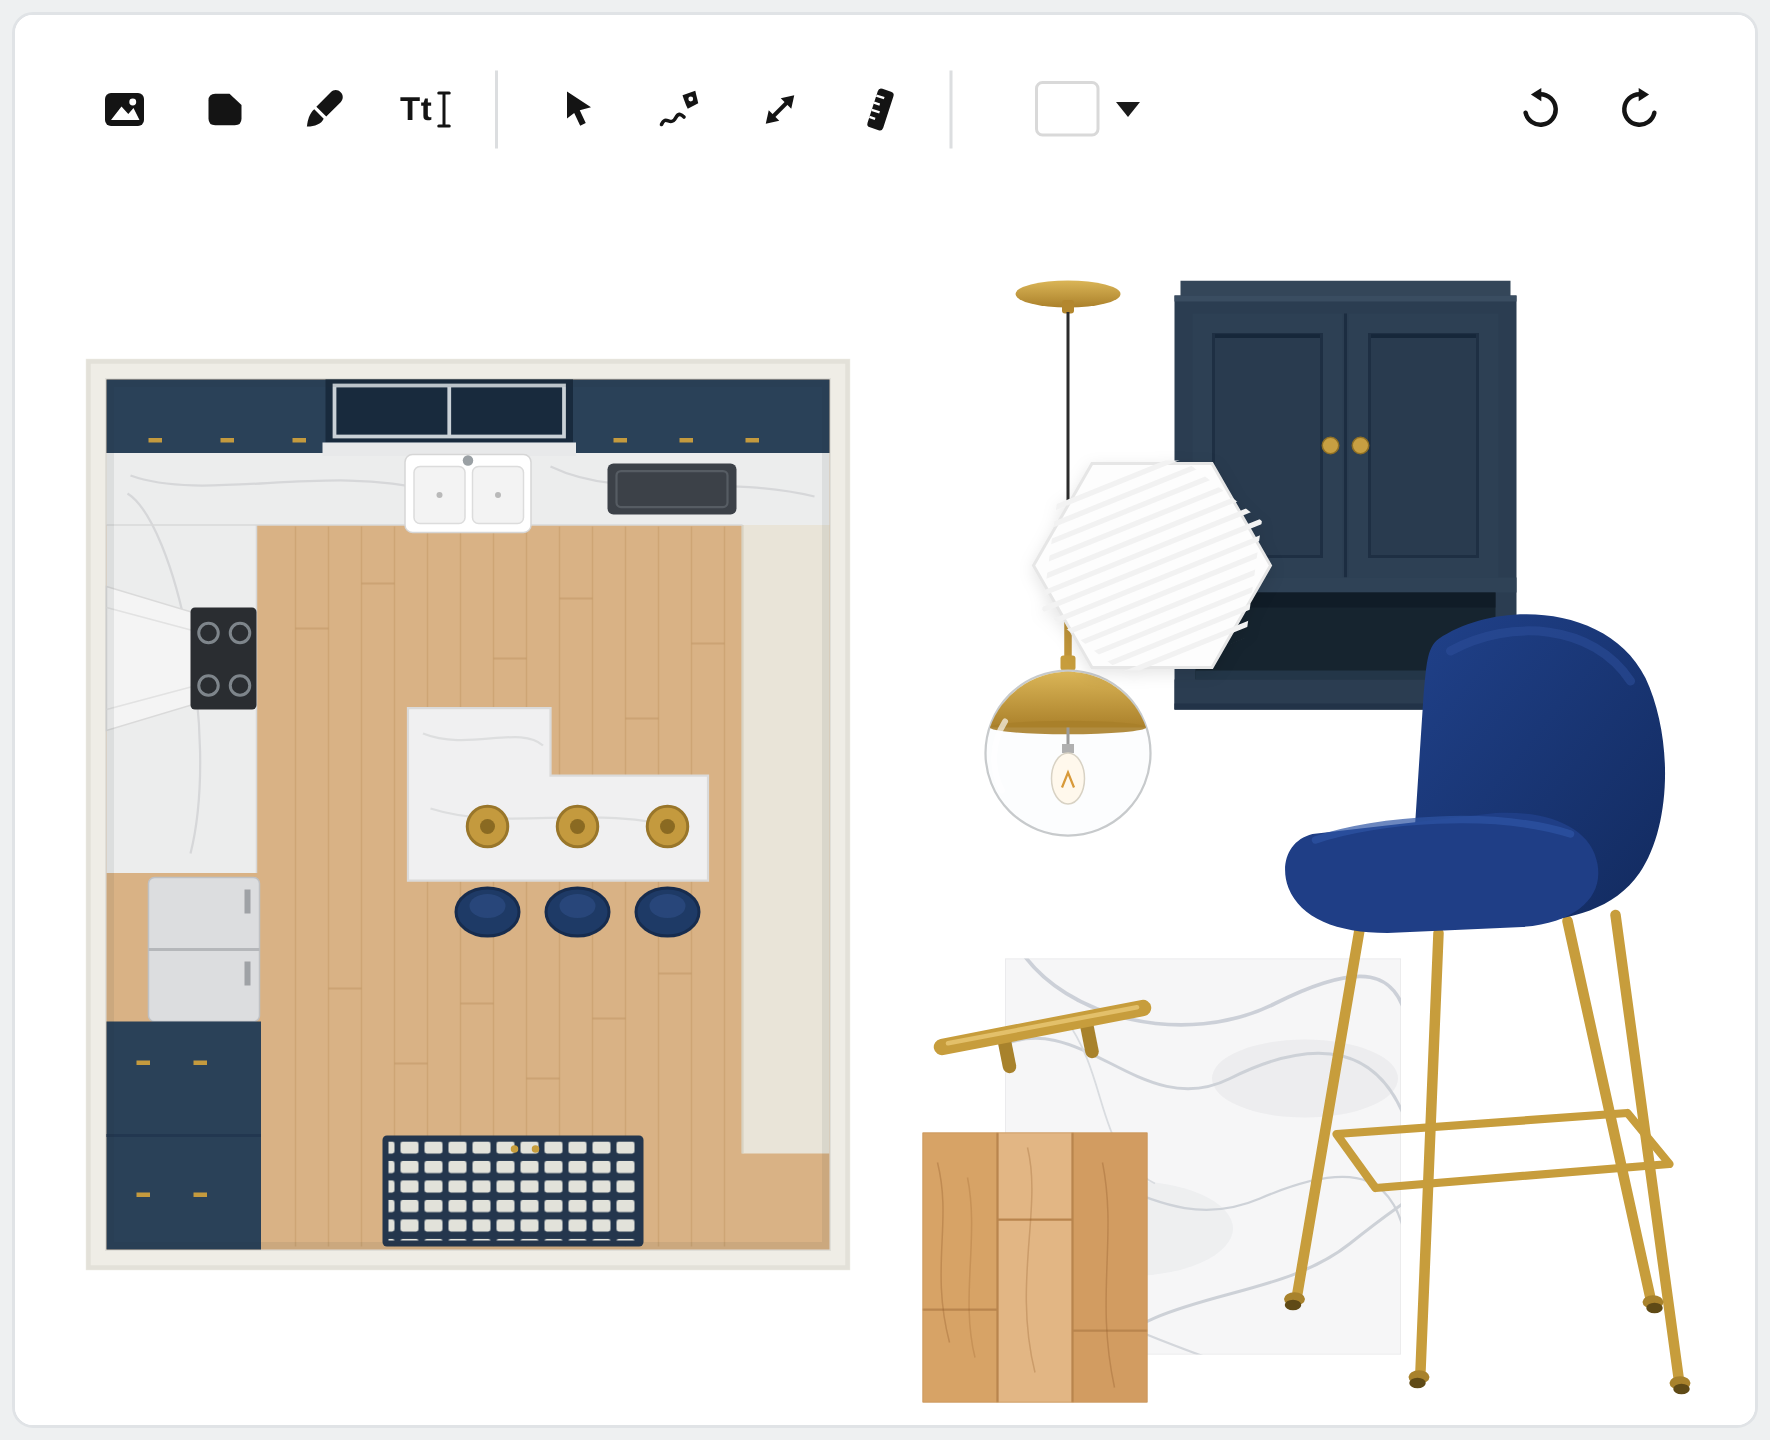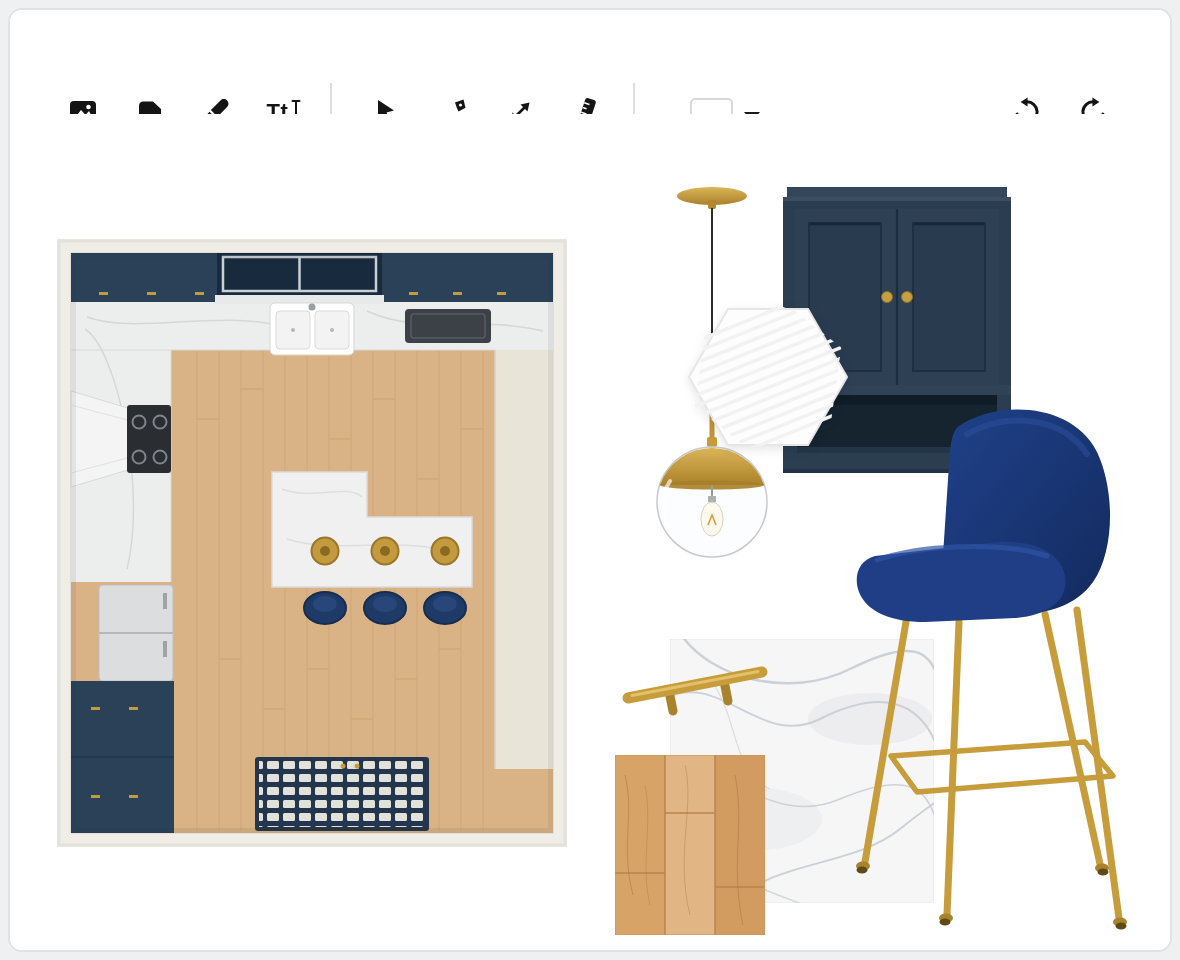--- a/index.html
+++ b/index.html
@@ -8,21 +8,21 @@
     background:#eef0f1; font-family:"Liberation Sans", sans-serif;
   }
   .window {
     position:absolute; inset:8px; background:#fff;
     border:2px solid #e0e3e6; border-radius:14px; overflow:hidden;
     box-sizing:border-box;
   }
   
   .toolbar {
     position:absolute; top:0; left:0; right:0; height:127px;
-    display:flex; align-items:flex-end; padding:0 54px 0 50px; box-sizing:border-box;
+    display:flex; align-items:center; padding:0 54px 0 50px; box-sizing:border-box;
     background:#fff; border-bottom:2px solid #ebeced;
   }
   .tool-btn {
     width:46px; height:46px; display:flex; align-items:center; justify-content:center;
     background:none; border:none; padding:0; margin-right:21px; cursor:pointer;
   }
   .tool-btn svg { display:block; }
   .divider { width:2px; height:52px; background:#dcdee0; margin:0 21px 0 2px; }
   .text-tool { display:flex; align-items:center; gap:3px; }
   .text-tool .glyph { font-size:22px; font-weight:600; color:#141414; letter-spacing:.5px; }

